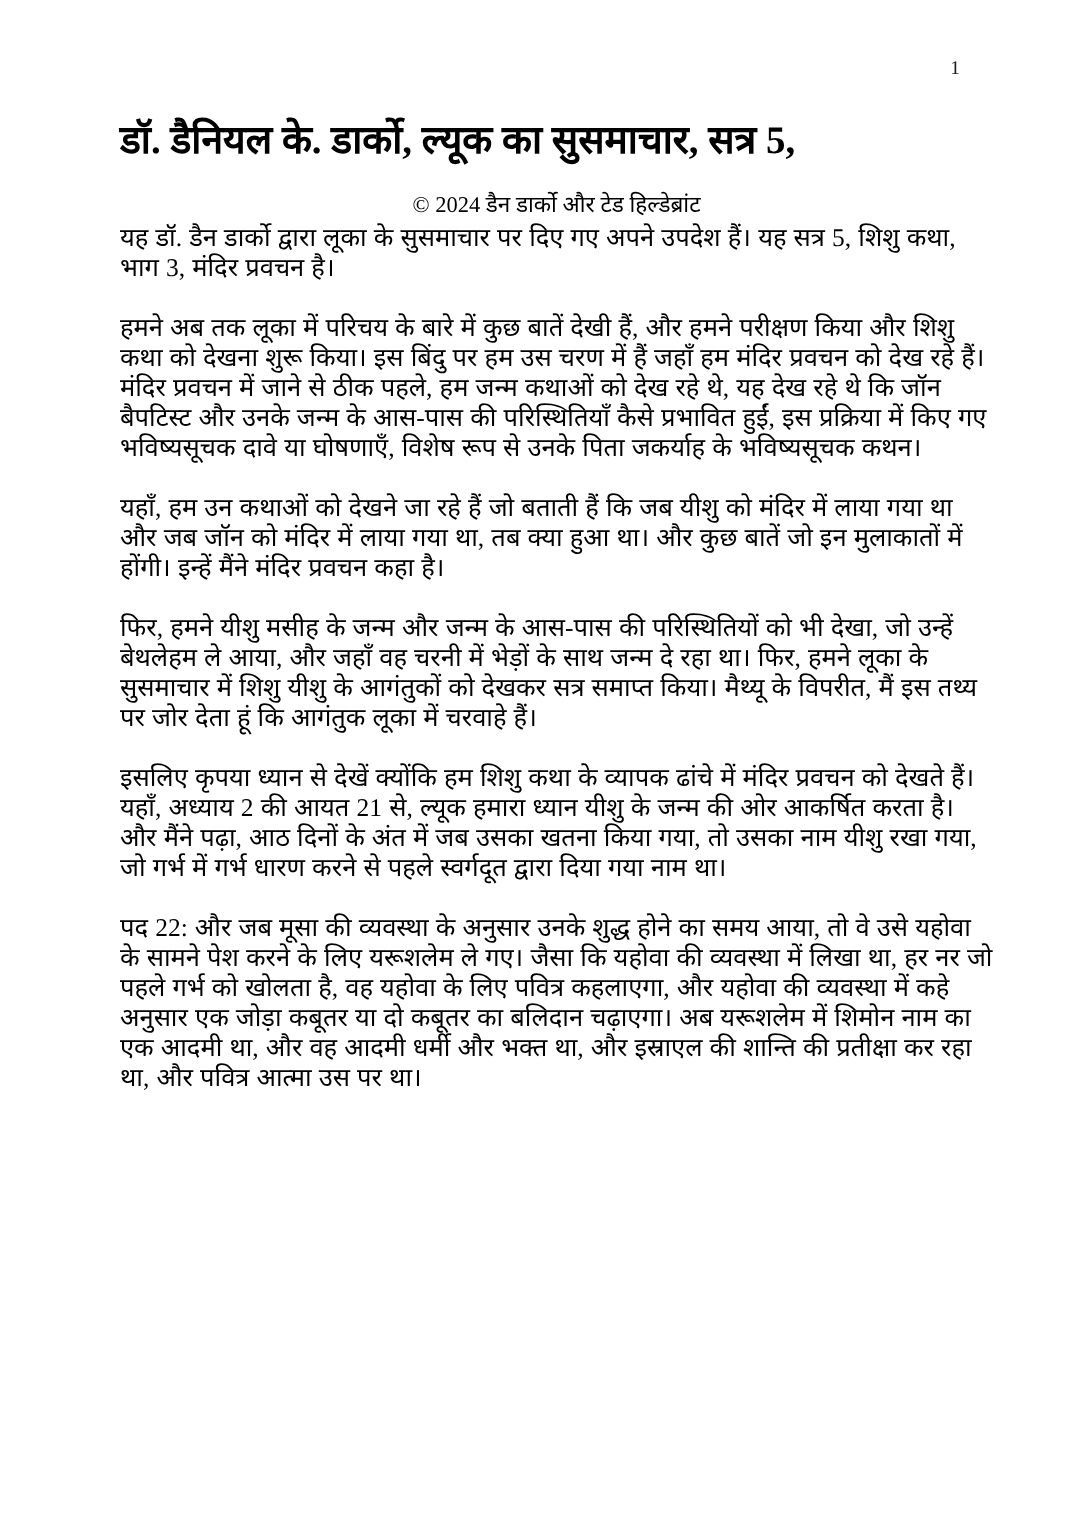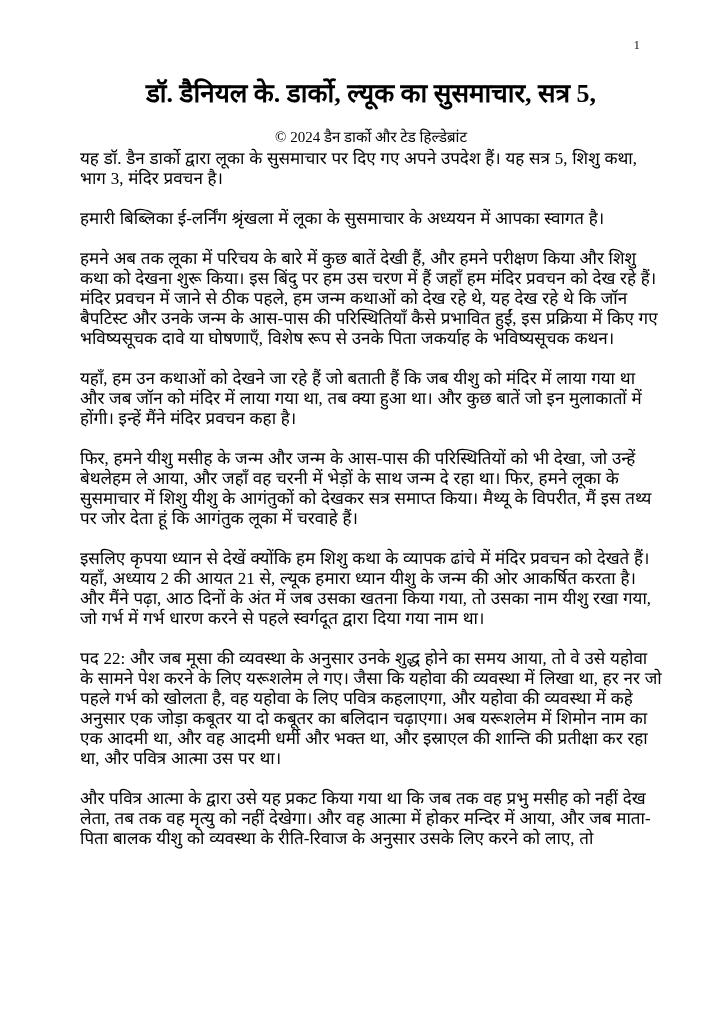--- a/index.html
+++ b/index.html
@@ -21,21 +21,20 @@
   .page-number {
     position: absolute;
     top: 38px;
     right: 84px;
     font-size: 13px;
     line-height: 14px;
     color: #1a1a1a;
   }
   .doc-title {
     margin-top: 76px;
-    text-align: center;
     font-weight: bold;
     font-size: 26px;
     line-height: 35px;
     letter-spacing: 0px;
   }
   .doc-copyright {
     margin-top: 15px;
     text-align: center;
     font-size: 15px;
     line-height: 19px;
@@ -57,22 +56,20 @@
 <div class="page">
 
   <div class="page-number">1</div>
 
   <h1 class="doc-title"><span>डॉ. डैनियल के. डार्को, ल्यूक का सुसमाचार, सत्र 5,</span><br></h1>
 
   <div class="doc-copyright">© 2024 डैन डार्को और टेड हिल्डेब्रांट</div>
 
   <div class="doc-body">
     <p>यह डॉ. डैन डार्को द्वारा लूका के सुसमाचार पर दिए गए अपने उपदेश हैं। यह सत्र 5, शिशु कथा, भाग 3, मंदिर प्रवचन है।</p>
-    <p>हमारी बिब्लिका ई-लर्निंग श्रृंखला में लूका के सुसमाचार के अध्ययन में आपका स्वागत है।</p>
     <p>हमने अब तक लूका में परिचय के बारे में कुछ बातें देखी हैं, और हमने परीक्षण किया और शिशु कथा को देखना शुरू किया। इस बिंदु पर हम उस चरण में हैं जहाँ हम मंदिर प्रवचन को देख रहे हैं। मंदिर प्रवचन में जाने से ठीक पहले, हम जन्म कथाओं को देख रहे थे, यह देख रहे थे कि जॉन बैपटिस्ट और उनके जन्म के आस-पास की परिस्थितियाँ कैसे प्रभावित हुईं, इस प्रक्रिया में किए गए भविष्यसूचक दावे या घोषणाएँ, विशेष रूप से उनके पिता जकर्याह के भविष्यसूचक कथन।</p>
     <p>यहाँ, हम उन कथाओं को देखने जा रहे हैं जो बताती हैं कि जब यीशु को मंदिर में लाया गया था और जब जॉन को मंदिर में लाया गया था, तब क्या हुआ था। और कुछ बातें जो इन मुलाकातों में होंगी। इन्हें मैंने मंदिर प्रवचन कहा है।</p>
     <p>फिर, हमने यीशु मसीह के जन्म और जन्म के आस-पास की परिस्थितियों को भी देखा, जो उन्हें बेथलेहम ले आया, और जहाँ वह चरनी में भेड़ों के साथ जन्म दे रहा था। फिर, हमने लूका के सुसमाचार में शिशु यीशु के आगंतुकों को देखकर सत्र समाप्त किया। मैथ्यू के विपरीत, मैं इस तथ्य पर जोर देता हूं कि आगंतुक लूका में चरवाहे हैं।</p>
     <p>इसलिए कृपया ध्यान से देखें क्योंकि हम शिशु कथा के व्यापक ढांचे में मंदिर प्रवचन को देखते हैं। यहाँ, अध्याय 2 की आयत 21 से, ल्यूक हमारा ध्यान यीशु के जन्म की ओर आकर्षित करता है। और मैंने पढ़ा, आठ दिनों के अंत में जब उसका खतना किया गया, तो उसका नाम यीशु रखा गया, जो गर्भ में गर्भ धारण करने से पहले स्वर्गदूत द्वारा दिया गया नाम था।</p>
     <p>पद 22: और जब मूसा की व्यवस्था के अनुसार उनके शुद्ध होने का समय आया, तो वे उसे यहोवा के सामने पेश करने के लिए यरूशलेम ले गए। जैसा कि यहोवा की व्यवस्था में लिखा था, हर नर जो पहले गर्भ को खोलता है, वह यहोवा के लिए पवित्र कहलाएगा, और यहोवा की व्यवस्था में कहे अनुसार एक जोड़ा कबूतर या दो कबूतर का बलिदान चढ़ाएगा। अब यरूशलेम में शिमोन नाम का एक आदमी था, और वह आदमी धर्मी और भक्त था, और इस्राएल की शान्ति की प्रतीक्षा कर रहा था, और पवित्र आत्मा उस पर था।</p>
-    <p>और पवित्र आत्मा के द्वारा उसे यह प्रकट किया गया था कि जब तक वह प्रभु मसीह को नहीं देख लेता, तब तक वह मृत्यु को नहीं देखेगा। और वह आत्मा में होकर मन्दिर में आया, और जब माता-पिता बालक यीशु को व्यवस्था के रीति-रिवाज के अनुसार उसके लिए करने को लाए, तो</p>
   </div>
 
 </div>
 
 </body></html>

